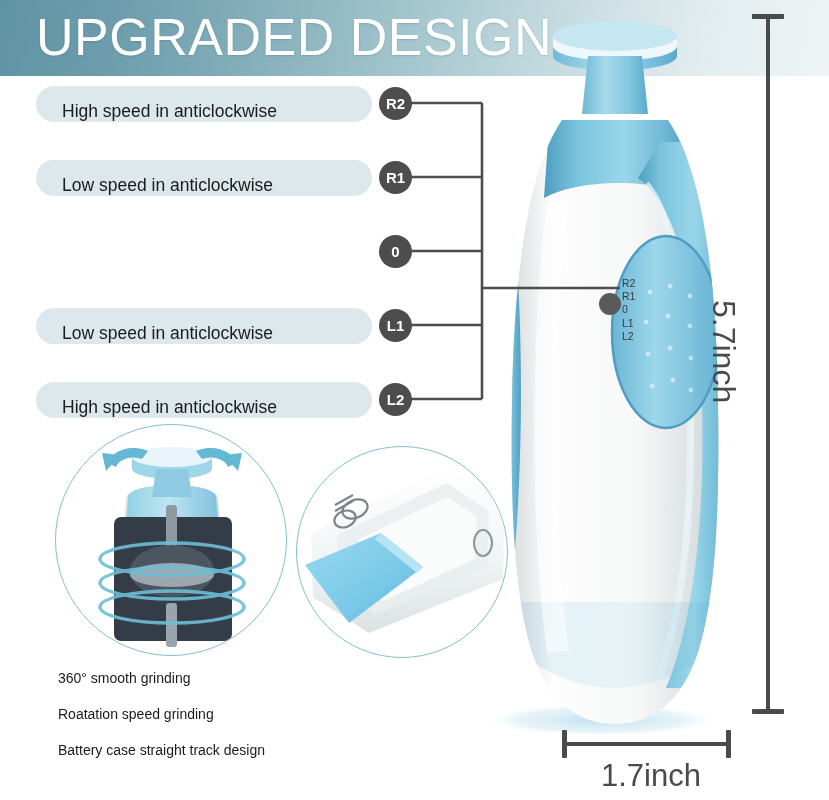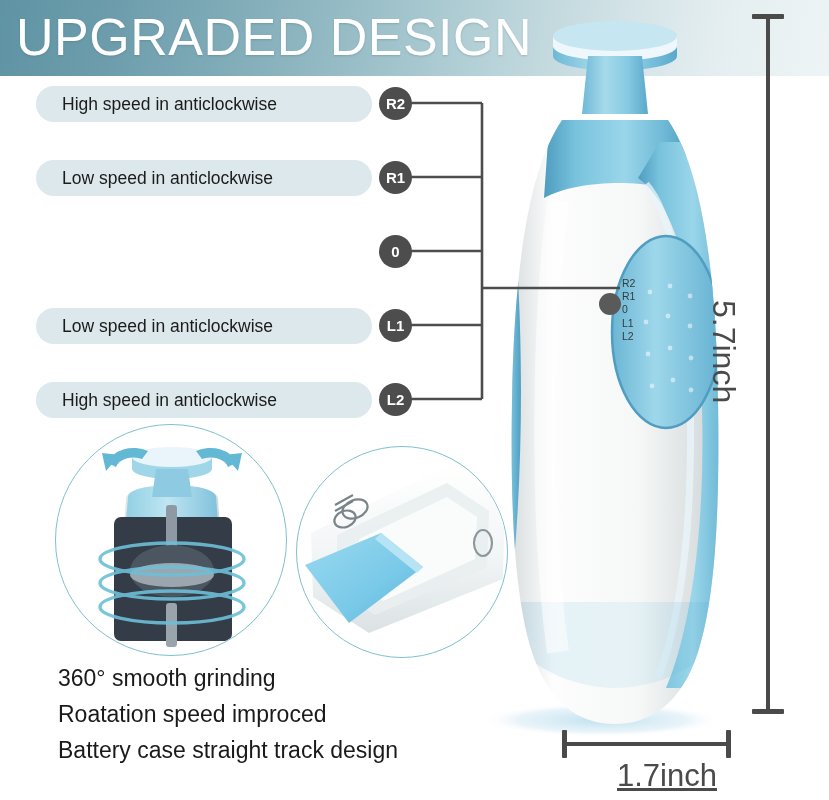--- a/index.html
+++ b/index.html
@@ -33,21 +33,21 @@
         #6d9dac 14%,
         #83aeba 30%,
         #9cc0c9 45%,
         #b8d3d9 60%,
         #d2e2e6 74%,
         #e4eef0 86%,
         #eef4f5 100%);
   }
   .banner-title {
     position: absolute;
-    left: 16px;
+    left: 36px;
     top: 2px;
     font-size: 52px;
     line-height: 70px;
     font-weight: 400;
     color: #ffffff;
     letter-spacing: 0.5px;
     font-family: "Liberation Sans", sans-serif;
     text-shadow: 0 1px 2px rgba(60,90,100,.25);
     white-space: nowrap;
   }
@@ -65,21 +65,21 @@
   }
   .feature-pill {
     position: absolute;
     left: 0;
     top: 0;
     width: 336px;
     height: 36px;
     background: #dde8ec;
     border-radius: 18px;
     display: flex;
-    align-items: center;
+    align-items: flex-end;
     padding-left: 26px;
   }
   .feature-pill span {
     font-size: 17.5px;
     color: #1b1b1b;
     font-family: "Liberation Sans", sans-serif;
     white-space: nowrap;
   }
   .badge {
     position: absolute;
@@ -121,21 +121,21 @@
   #inset-right { left: 296px; top: 446px; width: 212px; height: 212px; }
 
   
   .captions {
     position: absolute;
     left: 58px;
     top: 660px;
     width: 430px;
   }
   .caption-line {
-    font-size: 23px;
+    font-size: 14px;
     line-height: 36px;
     color: #1a1a1a;
     font-family: "Liberation Sans", sans-serif;
     white-space: nowrap;
   }
 
   
   #device-wrap {
     position: absolute;
     left: 470px;
@@ -211,30 +211,29 @@
     width: 5px;
     height: 28px;
     background: #4a4a4a;
     border-radius: 1px;
     z-index: 4;
   }
   #dim-h-cap-left  { left: 562px; }
   #dim-h-cap-right { left: 726px; }
   .dim-h-label {
     position: absolute;
-    left: 582px;
+    left: 566px;
     top: 758px;
     width: 170px;
     text-align: center;
     font-size: 31px;
     color: #4a4a4a;
     font-family: "Liberation Sans", sans-serif;
     white-space: nowrap;
     z-index: 5;
-    text-decoration: underline;
   }
 </style>
 </head>
 <body>
 
 <div id="page">
 
   <div class="banner"></div>
   <div class="banner-title">UPGRADED DESIGN</div>
 
@@ -471,21 +470,21 @@
       </g>
       <ellipse cx="186" cy="96" rx="9" ry="13" fill="none" stroke="#8d969b" stroke-width="2.2"></ellipse>
 
       <path d="M 8 118 L 84 86 L 126 120 L 52 176 Z" fill="url(#gbCover)"></path>
       <path d="M 84 86 L 126 120 L 120 126 L 78 92 Z" fill="#b6e4f4"></path>
     </svg>
   </div>
 
   <div class="captions">
     <div class="caption-line">360°  smooth  grinding</div>
-    <div class="caption-line">Roatation speed improced</div>
+    <div class="caption-line">Roatation speed grinding</div>
     <div class="caption-line">Battery case straight track design</div>
   </div>
 
   <div class="dim-v"></div>
   <div class="dim-v-cap" id="dim-v-cap-top"></div>
   <div class="dim-v-cap" id="dim-v-cap-bottom"></div>
   <div class="dim-v-label">5.7inch</div>
 
   <div class="dim-h"></div>
   <div class="dim-h-cap" id="dim-h-cap-left"></div>

